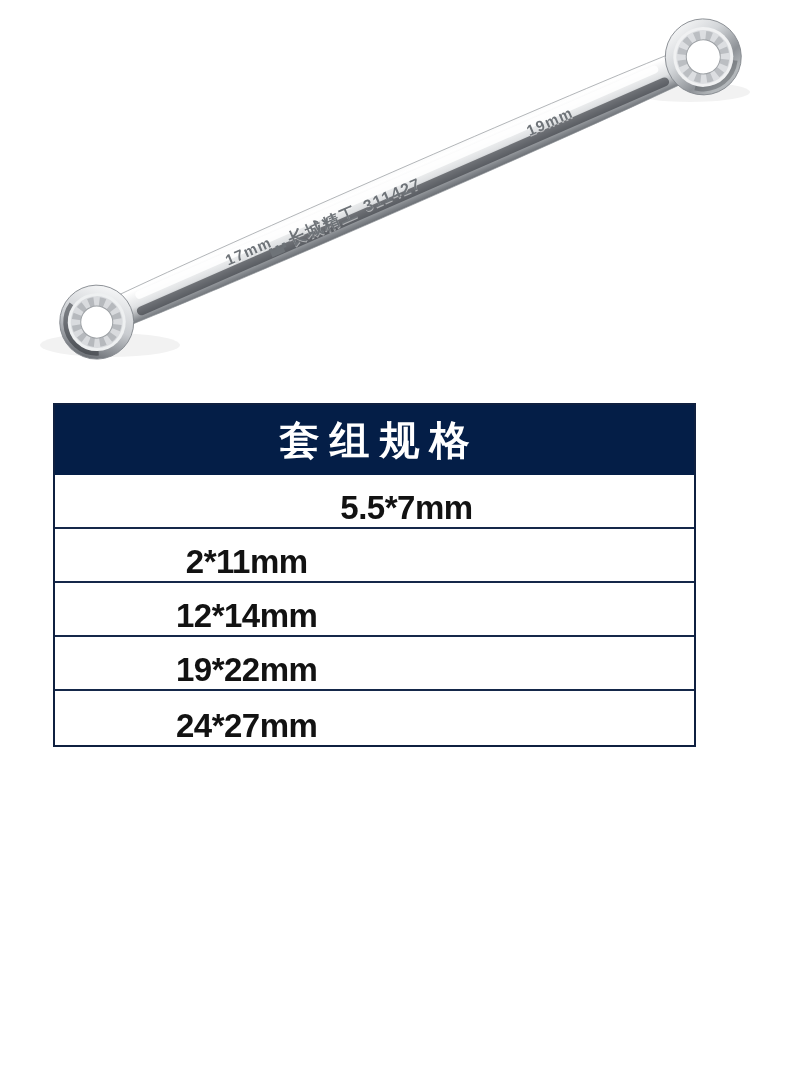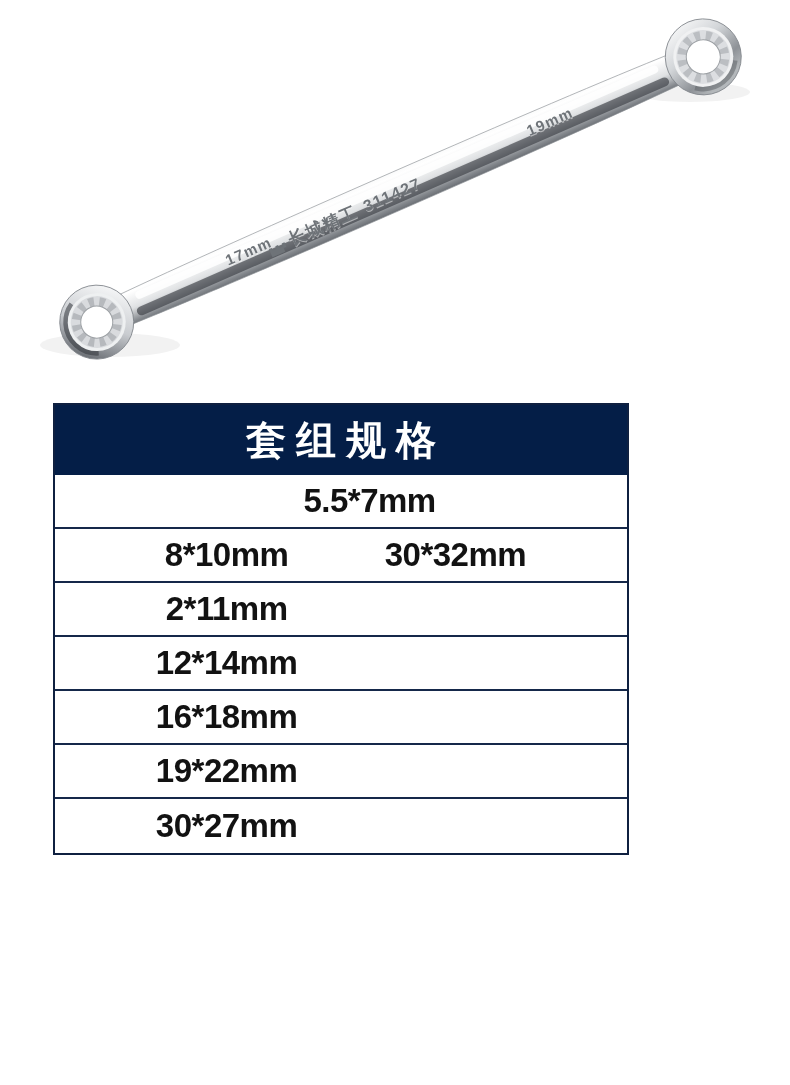--- a/index.html
+++ b/index.html
@@ -11,32 +11,32 @@
   *{margin:0;padding:0;box-sizing:border-box;}
   body{background:#ffffff;font-family:"Liberation Sans",sans-serif;}
   .canvas{
     position:relative;width:790px;height:1085px;background:#ffffff;overflow:hidden;
   }
   .hero{position:absolute;left:0;top:0;width:790px;height:400px;}
   .engrave{font-family:"Liberation Sans",sans-serif;font-weight:bold;fill:#6e7378;letter-spacing:1.5px;}
   .engrave-hi{font-family:"Liberation Sans",sans-serif;font-weight:bold;fill:#ffffff;opacity:.5;letter-spacing:1.5px;}
 
   .spec-table{
-    position:absolute;left:53px;top:403px;width:576px;
+    position:absolute;left:53px;top:403px;width:643px;
     border:2px solid var(--border);
     background:#ffffff;
   }
   .spec-header{
     height:70px;background:var(--navy);
     display:flex;align-items:center;justify-content:center;
     color:#ffffff;font-size:40px;font-weight:bold;
     letter-spacing:10px;text-indent:10px;
   }
   .spec-row{
-    height:54px;display:flex;align-items:center;
+    height:54px;display:flex;align-items:flex-end;
     border-bottom:2px solid var(--line);
   }
   .spec-row:last-child{border-bottom:none;}
   .cell{
     flex:1;text-align:center;
     font-size:33px;font-weight:bold;color:var(--ink);
     letter-spacing:-0.5px;white-space:nowrap;
   }
   .cell.c1{padding-left:10%;}
   .cell.c2{padding-right:10%;}
@@ -121,38 +121,30 @@
     </g>
   </svg>
 
   <div class="spec-table">
     <div class="spec-header">套组规格</div>
 
     <div class="spec-row">
       <div class="cell c1">5.5*7mm</div>
     </div>
     <div class="spec-row">
-      <div class="cell c1">8*10mm</div>
-      <div class="cell c2">30*32mm</div>
-    </div>
-    <div class="spec-row">
       <div class="cell c1">2*11mm</div>
       <div class="cell c2"></div>
     </div>
     <div class="spec-row">
       <div class="cell c1">12*14mm</div>
       <div class="cell c2"></div>
     </div>
     <div class="spec-row">
-      <div class="cell c1">16*18mm</div>
-      <div class="cell c2"></div>
-    </div>
-    <div class="spec-row">
       <div class="cell c1">19*22mm</div>
       <div class="cell c2"></div>
     </div>
     <div class="spec-row">
-      <div class="cell c1">30*27mm</div>
+      <div class="cell c1">24*27mm</div>
       <div class="cell c2"></div>
     </div>
   </div>
 
 </div>
 
 </body></html>

